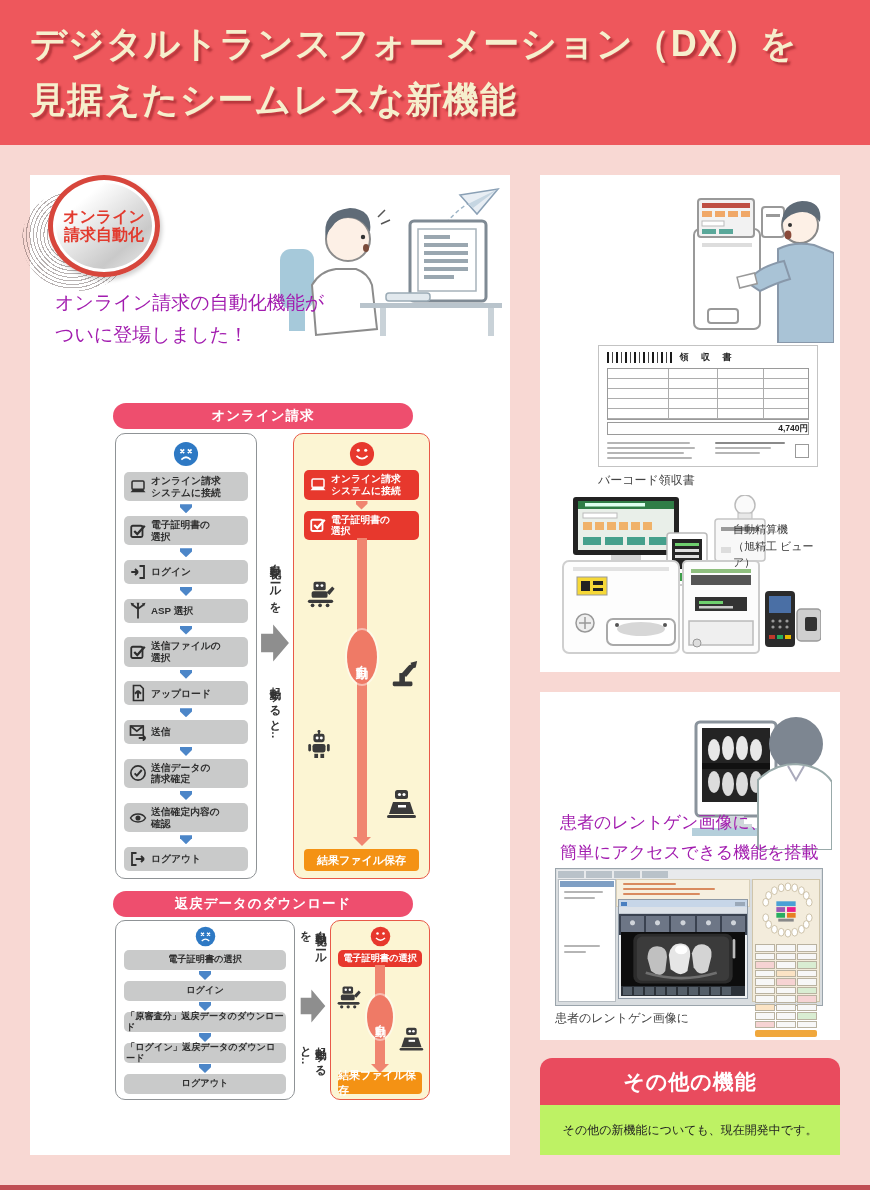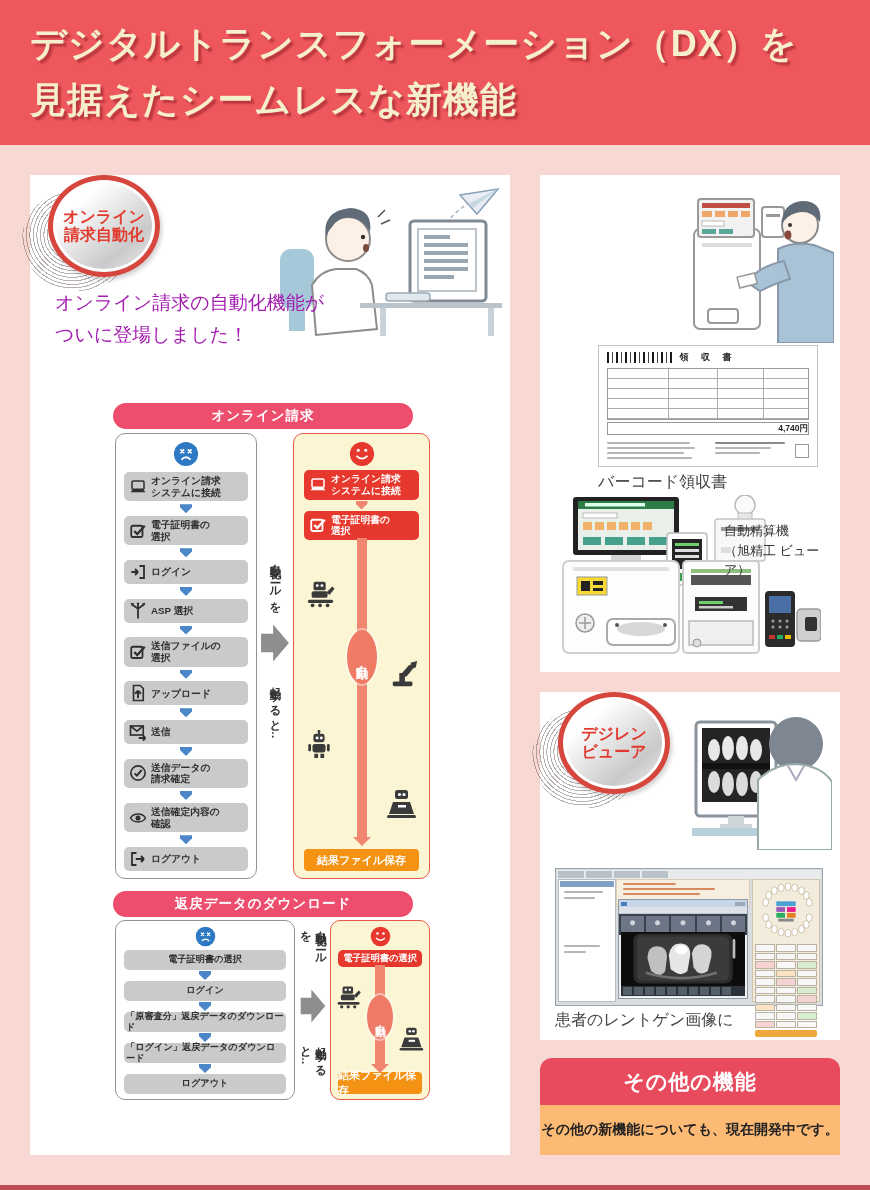--- a/index.html
+++ b/index.html
@@ -112,26 +112,26 @@
       linear-gradient(#adadad,#adadad) 55% 0/1px 100% no-repeat,
       linear-gradient(#adadad,#adadad) 78% 0/1px 100% no-repeat,
       repeating-linear-gradient(to bottom,transparent 0 9px,#adadad 9px 10px)}
   .r-total-row{position:absolute;left:8px;right:8px;top:76px;height:13px;border:1px solid #9a9a9a;
     display:flex;align-items:center;justify-content:flex-end;box-sizing:border-box}
   .r-total{font-size:8.5px;font-weight:700;color:#222}
   .t-bar{background:#b5b5b5;height:2px;border-radius:1px}
   .r-notes{position:absolute;left:8px;top:96px;width:92px;display:flex;flex-direction:column;gap:3px}
   .r-company{position:absolute;left:116px;top:96px;width:70px;display:flex;flex-direction:column;gap:3px}
   .r-stamp{position:absolute;right:8px;top:98px;width:12px;height:12px;border:1px solid #9a9a9a}
-  .caption{position:absolute;font-size:16px;color:#444}
+  .caption{position:absolute;font-size:12px;color:#444}
   #receipt-caption{left:58px;top:297px}
   #xray-caption{left:15px;top:318px}
   
   #machine{position:absolute;left:15px;top:320px;width:266px;height:164px}
-  #machine-caption{position:absolute;left:169px;top:26px;font-size:13px;color:#333;line-height:1.5}
+  #machine-caption{position:absolute;left:178px;top:26px;font-size:11px;color:#333;line-height:1.5}
   
   #xray{position:absolute;left:15px;top:176px;width:268px;height:138px;background:#d9dde0;
     border:1px solid #9aa4ab;box-sizing:border-box}
   .xr-top{position:absolute;left:1px;top:1px;right:1px;height:7px;background:#e8eaec;display:flex;gap:2px;padding:1px}
   .xr-top i{display:block;width:26px;background:#b9c2c9}
   .xr-left{position:absolute;left:2px;top:10px;width:56px;bottom:3px;background:#fff;border:1px solid #b8bec3}
   .xr-left .hd{height:6px;background:#7f9fc4;margin:1px}
   .xr-left .t-bar{margin:4px 5px}
   .xr-info{position:absolute;left:60px;top:10px;right:72px;height:26px;background:#f6efdf;border:1px solid #d8cfb8}
   .xr-info .t-bar{margin:3px 6px;background:#d98a5f}
@@ -152,22 +152,22 @@
   .xr-film i{display:block;flex:1;background:#6d7686;
     background-image:radial-gradient(circle at 50% 40%, #cfd4da 0 2px, transparent 3px)}
   .xr-main{position:absolute;left:2px;right:2px;top:32px;bottom:11px;background:#0d0d0d}
   .xr-main svg{width:100%;height:100%}
   .xr-toolbar{position:absolute;left:2px;right:2px;bottom:2px;height:8px;background:#2b3138;display:flex;gap:2px;padding:1px 2px}
   .xr-toolbar i{display:block;width:9px;background:#555f69}
   
   #other{position:absolute;left:540px;top:1058px;width:300px;height:97px}
   #other .oh{height:47px;background:#e94b5e;border-radius:12px 12px 0 0;color:#fff;display:flex;
     align-items:center;justify-content:center;font-size:21px;font-weight:800;letter-spacing:1px}
-  #other .ob{height:50px;background:#fdba74;display:flex;align-items:center;justify-content:center;
-    font-size:14px;font-weight:700;color:#222}
+  #other .ob{height:50px;background:#bef264;display:flex;align-items:center;justify-content:center;
+    font-size:12px;font-weight:400;color:#222}
   #bottom-line{position:absolute;left:0;top:1185px;width:870px;height:5px;background:#bf4e53}
 </style>
 </head>
 <body>
 
 <div class="header">
   <div class="title-line">デジタルトランスフォーメーション（DX）を</div>
   <div class="title-line">見据えたシームレスな新機能</div>
 </div>
 
@@ -649,27 +649,20 @@
       <rect x="250" y="122" width="12" height="14" rx="2" fill="#333"></rect>
     </svg>
     <div id="machine-caption">
       <div>自動精算機</div>
       <div>（旭精工 ビューア）</div>
     </div>
   </div>
 </div>
 
 <div class="card" id="cardB">
-  <div class="badge">
-    <div class="spiral"></div>
-    <div class="disc">
-      <div class="bl">デジレン</div>
-      <div class="bl">ビューア</div>
-    </div>
-  </div>
 
   <div class="illu" id="illu3">
     <svg viewBox="0 0 140 150">
       <rect x="0" y="128" width="96" height="8" fill="#b5cfdb"></rect>
       <rect x="4" y="22" width="80" height="94" rx="4" fill="#fff" stroke="#8a939c" stroke-width="3"></rect>
       <rect x="10" y="28" width="68" height="74" fill="#242424"></rect>
       <ellipse cx="22" cy="50" rx="6" ry="11" fill="#e8e8e8"></ellipse>
         <ellipse cx="36" cy="48" rx="6" ry="12" fill="#e8e8e8"></ellipse>
       <ellipse cx="50" cy="48" rx="6" ry="12" fill="#e8e8e8"></ellipse>
         <ellipse cx="64" cy="50" rx="6" ry="11" fill="#e8e8e8"></ellipse>
@@ -679,20 +672,24 @@
         <ellipse cx="64" cy="82" rx="6" ry="11" fill="#dcdcdc"></ellipse>
       <rect x="10" y="63" width="68" height="6" fill="#111"></rect>
       <rect x="36" y="116" width="16" height="8" fill="#cfd6da"></rect>
       <rect x="28" y="124" width="32" height="4" fill="#cfd6da"></rect>
       <circle cx="104" cy="44" r="27" fill="#7d8691"></circle>
       <path d="M66 80 Q82 64 104 64 Q130 66 140 82 L140 150 L66 150 Z" fill="#fff" stroke="#9aa" stroke-width="2"></path>
       <path d="M96 66 L104 80 L112 66" fill="none" stroke="#aab" stroke-width="2"></path>
     </svg>
   </div>
 
+  <div class="lead">
+    <div>患者のレントゲン画像に、</div>
+    <div>簡単にアクセスできる機能を搭載</div>
+  </div>
 
   <div id="xray">
     <div class="xr-top">
         <i></i>
         <i></i>
         <i></i>
         <i></i>
       </div>
     <div class="xr-left">
       <div class="hd"></div>

